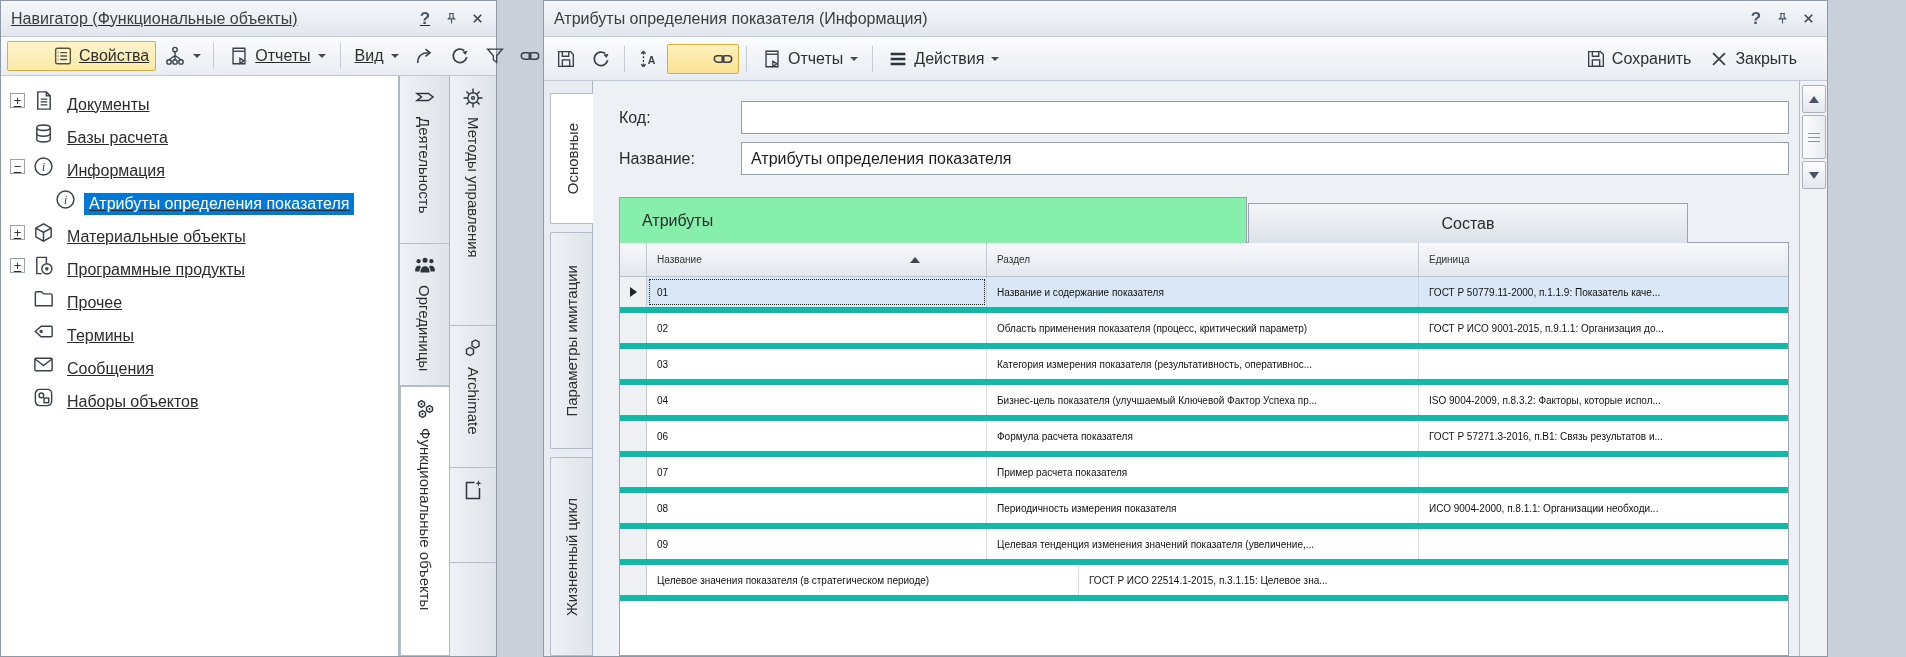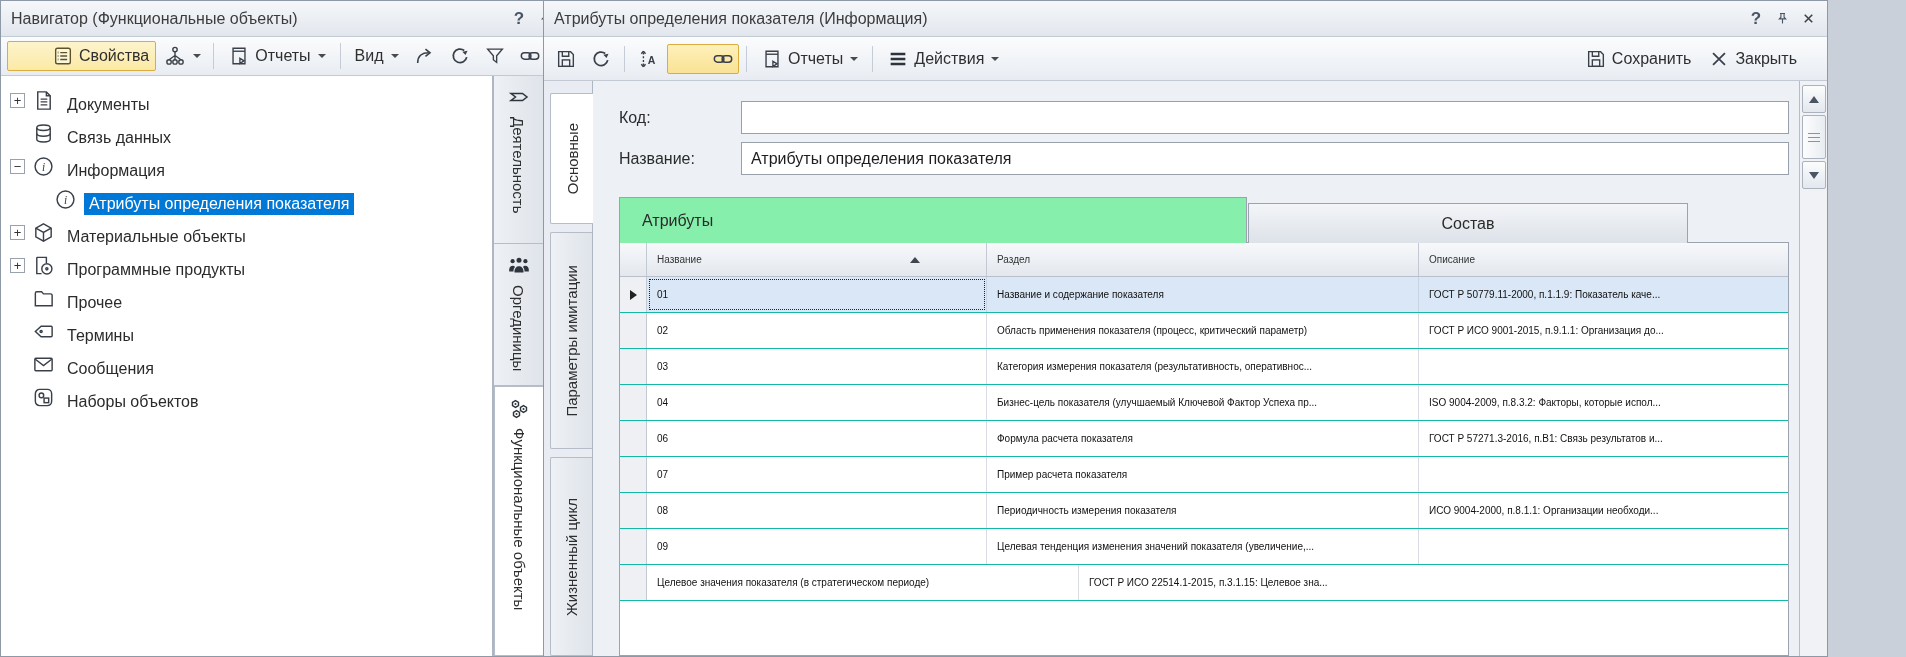--- a/index.html
+++ b/index.html
@@ -1,19 +1,19 @@
 <!DOCTYPE html>
 <html><head>
 <meta charset="utf-8">
 <style>
   * { margin:0; padding:0; box-sizing:border-box; }
   html,body { width:1906px; height:657px; overflow:hidden; }
   body { background:#c9d0da; font-family:"Liberation Sans", sans-serif; color:#2b2b2b; }
   .panel { position:absolute; top:0; height:657px; background:#e9edf3; border:1px solid #8e99a8; display:flex; flex-direction:column; }
-  #leftPanel { left:0; width:591px; }
+  #leftPanel { left:0; width:497px;text-decoration:underline; }
   #rightPanel { left:543px; width:1285px; }
 
   .tbar { height:36px; flex:0 0 36px; display:flex; align-items:center; padding:0 6px 0 10px;
           background:linear-gradient(#f5f7fa,#e2e7ee); border-bottom:1px solid #c3cad4; }
   .tbar .ttl { font-size:16px; color:#3c3c3c; flex:1; white-space:nowrap; overflow:hidden; }
   .winbtn { width:26px; height:24px; display:flex; align-items:center; justify-content:center; color:#4a5463; cursor:default; }
   .winbtn svg { width:15px; height:15px; }
   .qmark { font-size:17px; font-weight:bold; color:#4a5463; }
 
   .toolbar { height:39px; flex:0 0 39px; display:flex; align-items:center; gap:3px; padding:0 6px;
@@ -68,21 +68,21 @@
   .finput { flex:1; height:33px; border:1px solid #98a0ac; background:#fff; font-size:16px; padding:0 9px;
             font-family:"Liberation Sans", sans-serif; color:#1d1d1d; }
 
   .ctabs { display:flex; align-items:flex-end; height:48px; margin-top:12px; position:relative; z-index:2; }
   .ctab { height:40px; display:flex; align-items:center; padding:0 22px; font-size:16px; color:#2b2b2b;
           background:linear-gradient(#f3f5f8,#dde2e9); border:1px solid #9aa3af; border-bottom:none; }
   .ctab.sel { height:46px; background:#86efac; z-index:3; }
   #ctab0 { width:628px; } #ctab1 { width:440px; margin-left:1px;justify-content:center; }
 
   .grid { flex:1; border:1px solid #9aa3af; background:#fff; margin-top:-1px; overflow:hidden; position:relative; z-index:1; }
-  .grow { display:flex; height:36px; border-bottom:1px solid #14b8a6; background:#fff; }
+  .grow { display:flex; height:36px; border-bottom:6px solid #14b8a6; background:#fff; }
   .grow.head { height:34px; background:linear-gradient(#f7f8fa,#e3e8ee); border-bottom:1px solid #b9c0ca; }
   .gsel { width:27px; flex:0 0 27px; background:#eef0f4; border-right:1px solid #c3c9d2; display:flex; align-items:center; justify-content:center; }
   .grow.head .gsel { background:transparent; }
   .gc { padding:0 10px; display:flex; align-items:center; font-size:10px; color:#111; white-space:nowrap; overflow:hidden; border-right:1px solid #d9dde3; }
   .grow.head .gc { color:#333; border-right:1px solid #c3c9d2; position:relative; }
   .c1 { width:340px; flex:0 0 340px; }
   .c2 { width:432px; flex:0 0 432px; }
   .c3 { flex:1; border-right:none !important; }
   .grow.selrow { background:#d9e7f6; }
   .grow.selrow .gc { border-right-color:#c6d4e4; }
@@ -192,21 +192,21 @@
       </div>
       <div class="titem">
         <span class="texp none"></span>
         <span class="ticon">
             <svg viewBox="0 0 24 24" fill="none" stroke="#3a4049" stroke-width="1.5">
               <ellipse cx="12" cy="6" rx="7" ry="2.8" fill="#fff"></ellipse>
               <path d="M5 6v12c0 1.6 3.1 2.8 7 2.8s7-1.2 7-2.8V6"></path>
               <path d="M5 12c0 1.6 3.1 2.8 7 2.8s7-1.2 7-2.8"></path>
             </svg>
           </span>
-        <span class="tlabel">Связь данных</span>
+        <span class="tlabel">Базы расчета</span>
       </div>
       <div class="titem">
         <span class="texp minus"></span>
         <span class="ticon">
             <svg viewBox="0 0 24 24">
               <circle cx="12" cy="12" r="8.8" fill="#fff" stroke="#3a4049" stroke-width="1.5"></circle>
               <text x="12" y="16.5" text-anchor="middle" font-size="12" font-family="'Liberation Serif',serif" font-style="italic" fill="#3a4049">i</text>
             </svg>
           </span>
         <span class="tlabel">Информация</span>
@@ -461,21 +461,21 @@
         <div class="grow head">
           <div class="gsel"></div>
           <div class="gc c1">
             <span>Название</span>
             <span class="sortasc"></span>
           </div>
           <div class="gc c2">
               <span>Раздел</span>
             </div>
           <div class="gc c3">
-              <span>Описание</span>
+              <span>Единица</span>
             </div>
         </div>
 
         <div class="grow selrow">
           <div class="gsel">
               <span class="rowarrow"></span>
             </div>
           <div class="gc c1 focuscell">01</div>
           <div class="gc c2">Название и содержание показателя</div>
           <div class="gc c3">ГОСТ Р 50779.11-2000, п.1.1.9: Показатель каче...</div>

